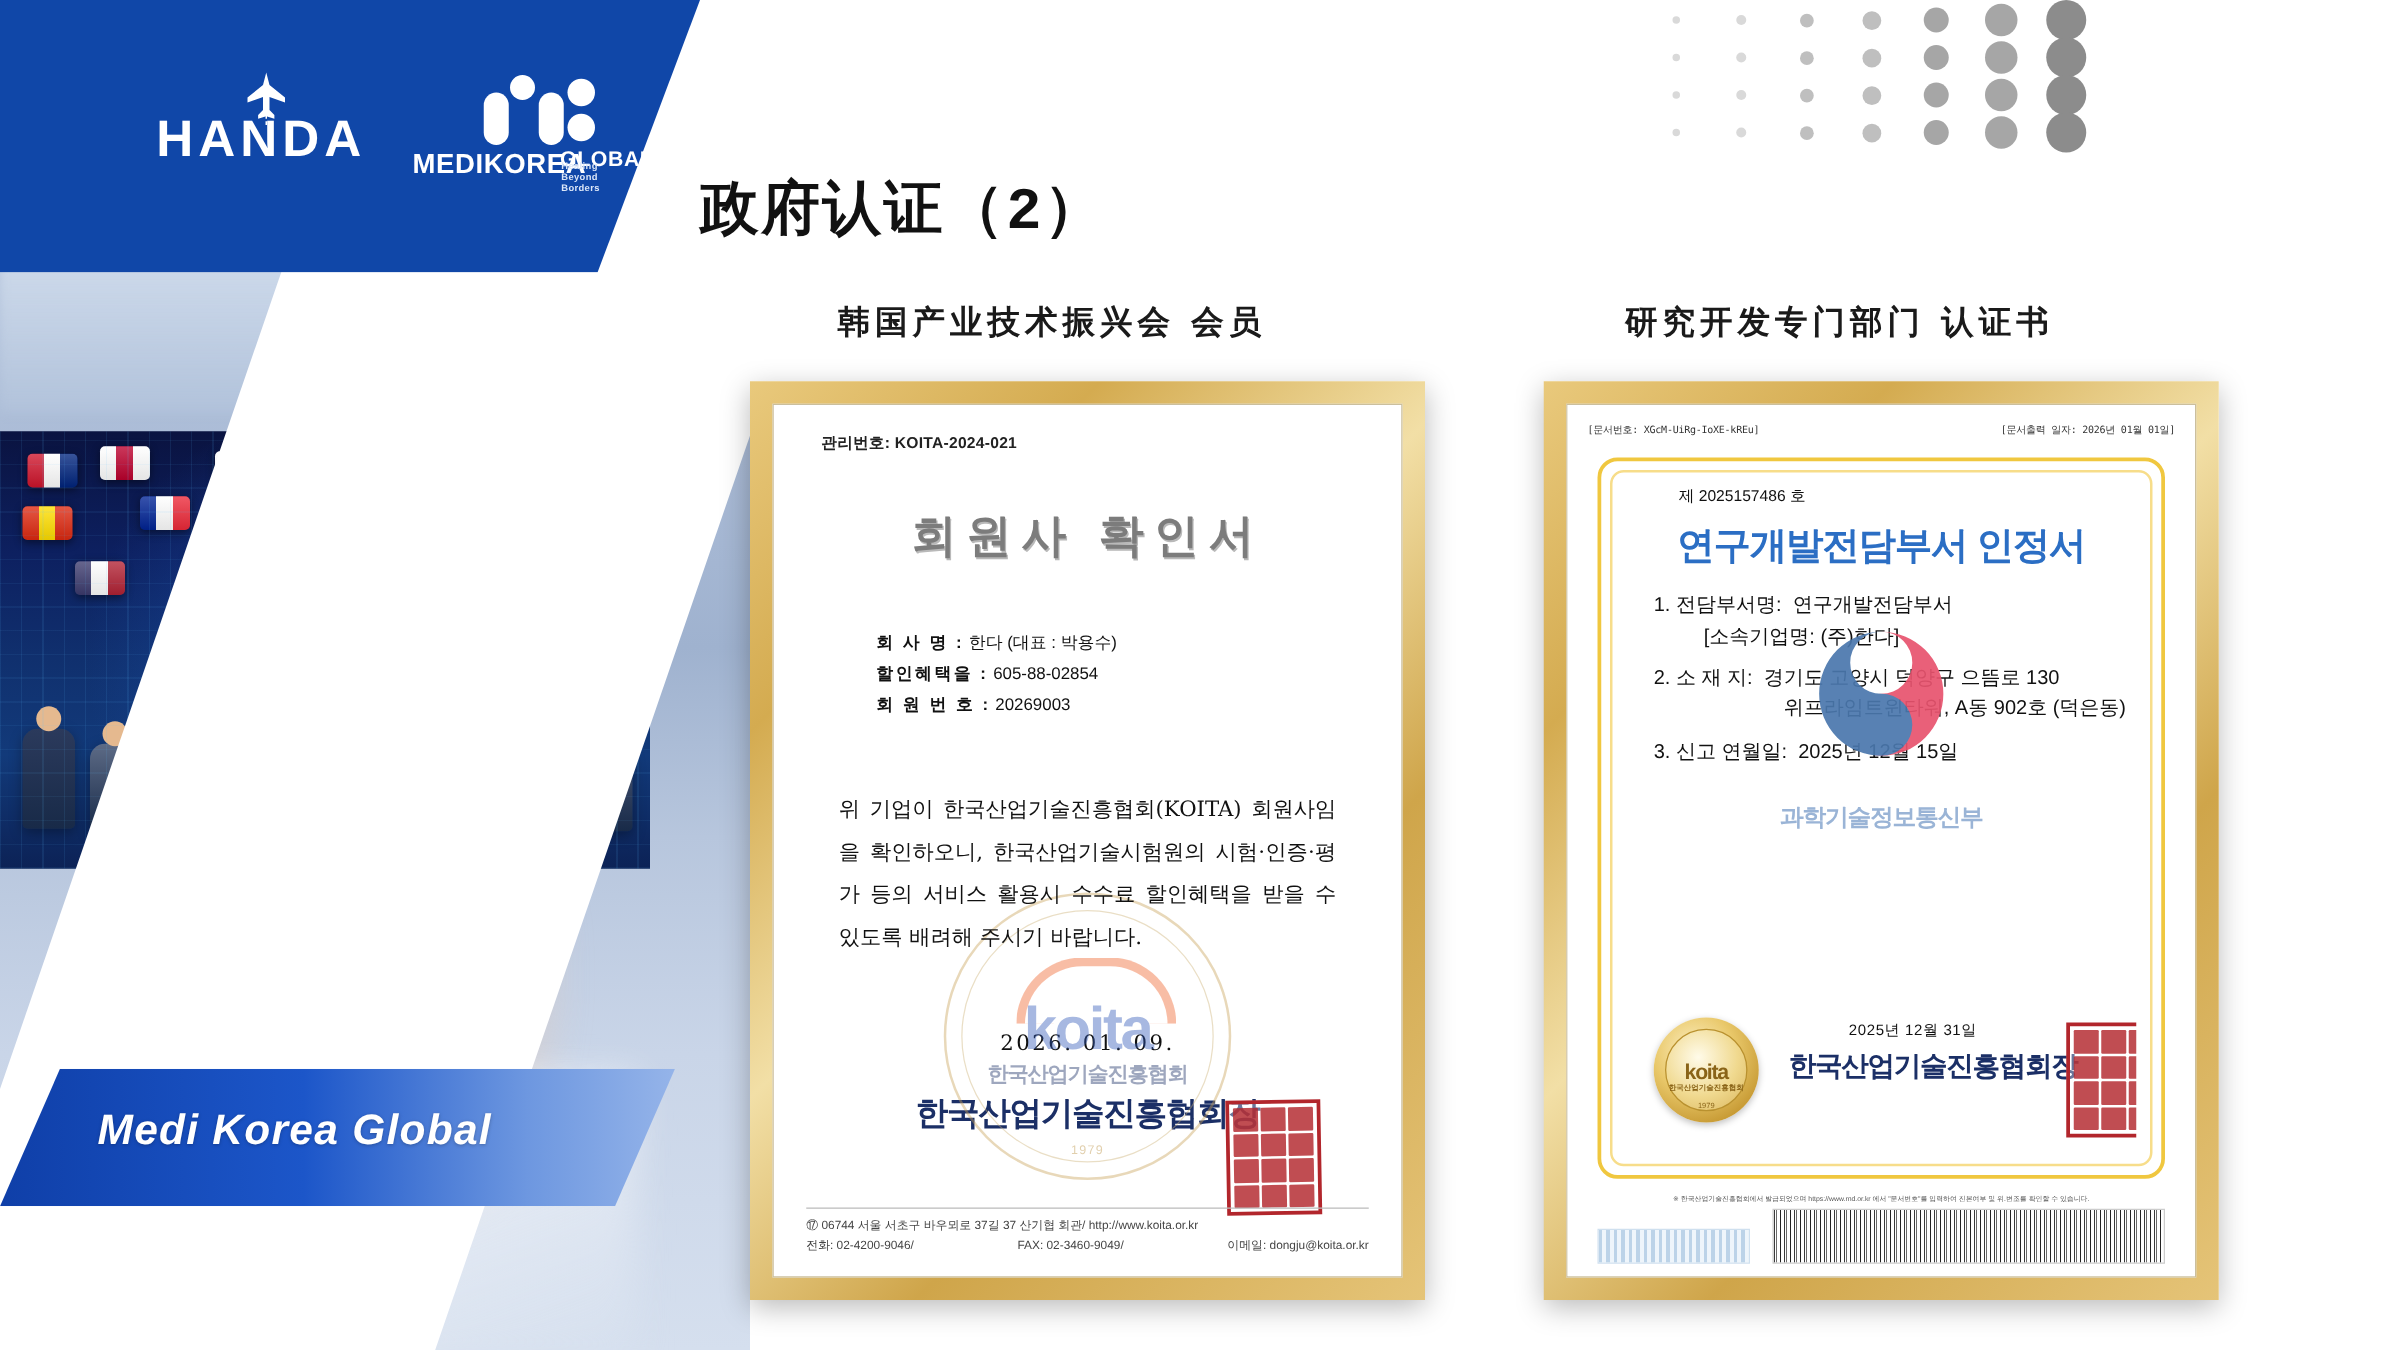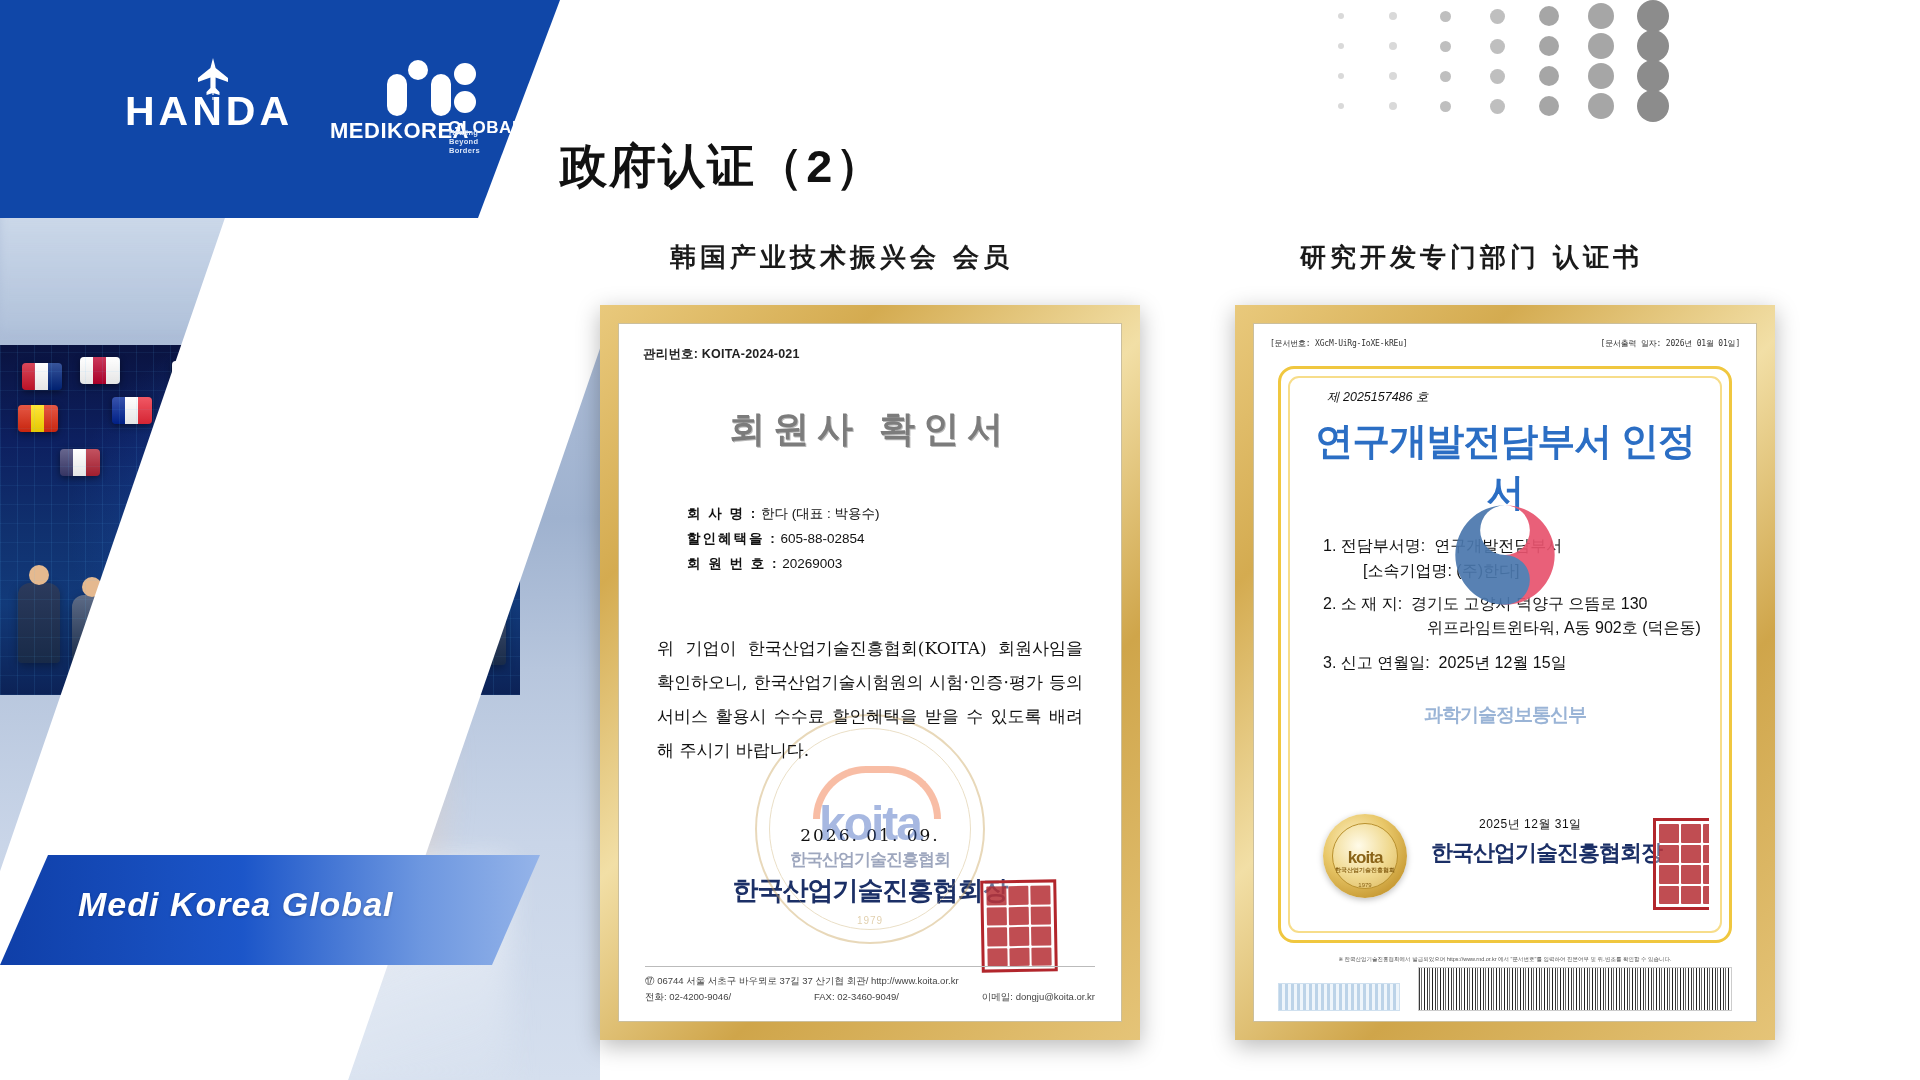--- a/index.html
+++ b/index.html
@@ -164,21 +164,21 @@
   .frame-inner{
     width:100%;height:100%;
     background:#fff;box-sizing:border-box;
     border:1px solid #cbbf9d;
     position:relative;overflow:hidden;
   }
   #cert1{left:600px;top:305px;width:540px;height:735px;}
   #cert2{left:1235px;top:305px;width:540px;height:735px;}
 
   
-  .c1-pad{position:absolute;inset:0;padding:22px 24px;box-sizing:border-box;}
+  .c1-pad{position:absolute;inset:0;padding:22px 38px;box-sizing:border-box;}
   .c1-mgmt{font-size:12.5px;font-weight:700;color:#222;letter-spacing:.2px;}
   .c1-title{
     text-align:center;margin-top:42px;
     font-size:36px;font-weight:700;color:#7c7c7c;letter-spacing:8px;
     text-shadow:1px 1px 0 #b9b9b9;
   }
   .c1-fields{margin-top:48px;margin-left:44px;font-size:13.5px;color:#111;line-height:1.85;}
   .c1-fields b{letter-spacing:2px;}
   .c1-body{
     margin-top:54px;font-size:17px;color:#111;line-height:2.0;
@@ -244,24 +244,24 @@
            font-family:"DejaVu Sans Mono","Liberation Mono",monospace;letter-spacing:-.2px;}
   .c2-border{
     position:absolute;left:24px;right:24px;top:42px;bottom:78px;
     border:3px solid #f0c73f;border-radius:16px;
     background:#fff;
   }
   .c2-border::before{
     content:"";position:absolute;inset:7px;border:2px solid #f7dd8a;border-radius:11px;
   }
   .c2-inner{position:absolute;inset:20px;overflow:hidden;}
-  .c2-no{font-size:12.5px;color:#111;margin-left:26px;font-style:italic;}
+  .c2-no{font-size:12.5px;color:#111;margin-left:42px;}
   .c2-title{
     text-align:center;margin-top:10px;
-    font-size:38px;font-weight:800;color:#2b6ec4;letter-spacing:-1px;
+    font-size:30px;font-weight:800;color:#2b6ec4;letter-spacing:-1px;
     text-shadow:1px 1px 0 rgba(255,255,255,.8);
   }
   .c2-list{margin-top:16px;margin-left:22px;font-size:16px;color:#111;line-height:1.55;}
   .c2-li{margin-bottom:4px;}
   .c2-sub{margin-left:40px;}
   .c2-addr2{margin-left:104px;}
   .c2-ministry{
     text-align:center;margin-top:26px;
     font-size:19px;font-weight:600;color:#9ab4d6;letter-spacing:-1px;
     position:relative;z-index:2;

